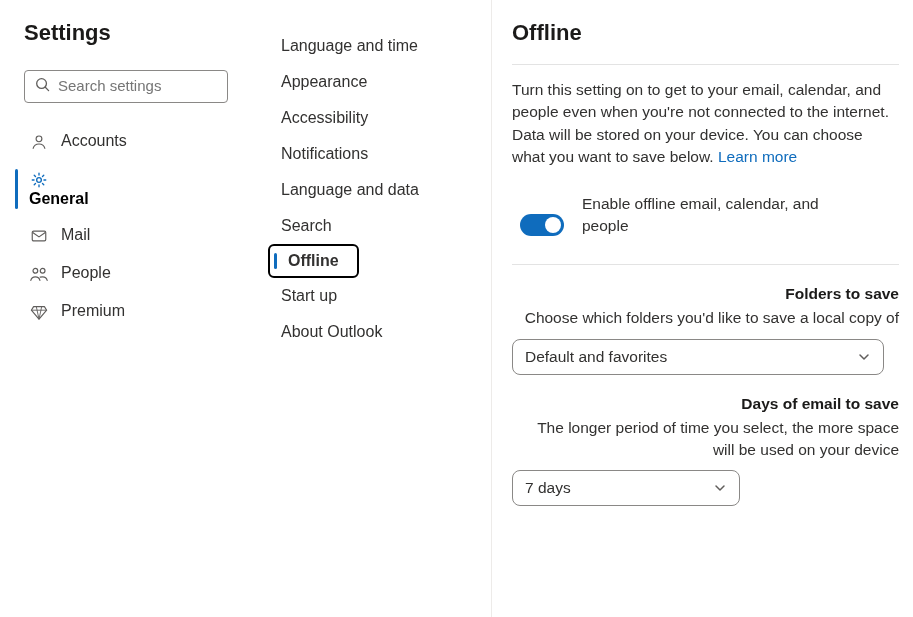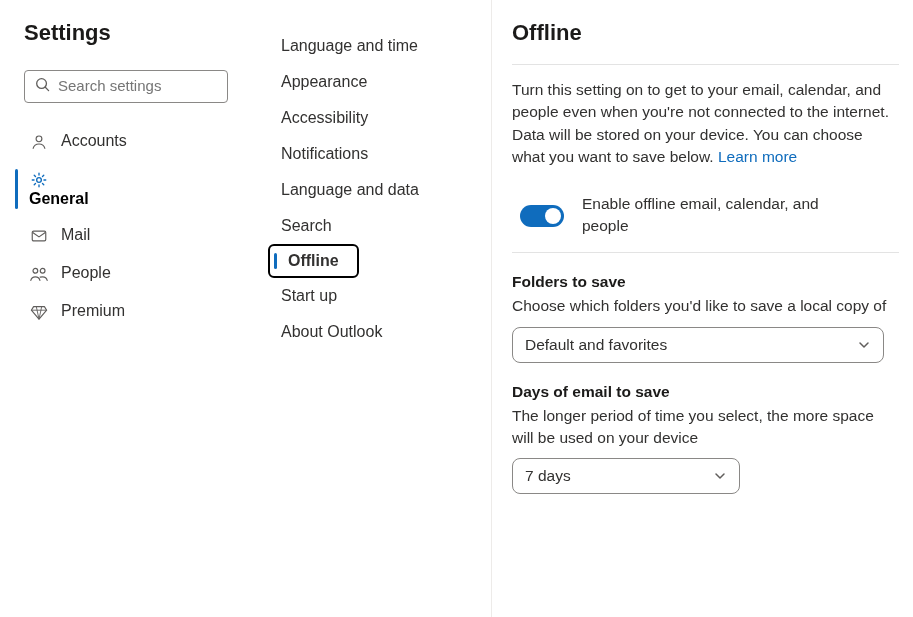--- a/index.html
+++ b/index.html
@@ -117,24 +117,24 @@
     .divider { border-top: 1px solid #e3e3e3; margin-bottom: 14px; }
     .desc {
       font-size: 15.5px;
       color: #323130;
       line-height: 1.45;
     }
     .desc a { color: #0f6cbd; text-decoration: none; cursor:pointer; }
 
     .toggle-row {
       display: flex;
-      align-items: center;
+      align-items: flex-end;
       gap: 18px;
       margin-top: 24px;
-      margin-bottom: 16px;
+      margin-bottom: 28px;
       padding-left: 8px;
     }
     .toggle {
       width: 44px;
       height: 22px;
       border-radius: 11px;
       background: #0f6cbd;
       position: relative;
       flex: 0 0 auto;
       cursor: pointer;
@@ -150,21 +150,21 @@
       border-radius: 50%;
       background: #fff;
     }
     .toggle-label {
       font-size: 15.5px;
       color: #323130;
       line-height: 1.4;
       max-width: 270px;
     }
 
-    .section { margin-top: 20px; }
+    .section { margin-top: 20px; text-align: right; }
     .section-title {
       font-size: 15.5px;
       font-weight: 700;
       color: #1b1a19;
       margin-bottom: 4px;
     }
     .section-desc {
       font-size: 15.5px;
       color: #323130;
       line-height: 1.4;

